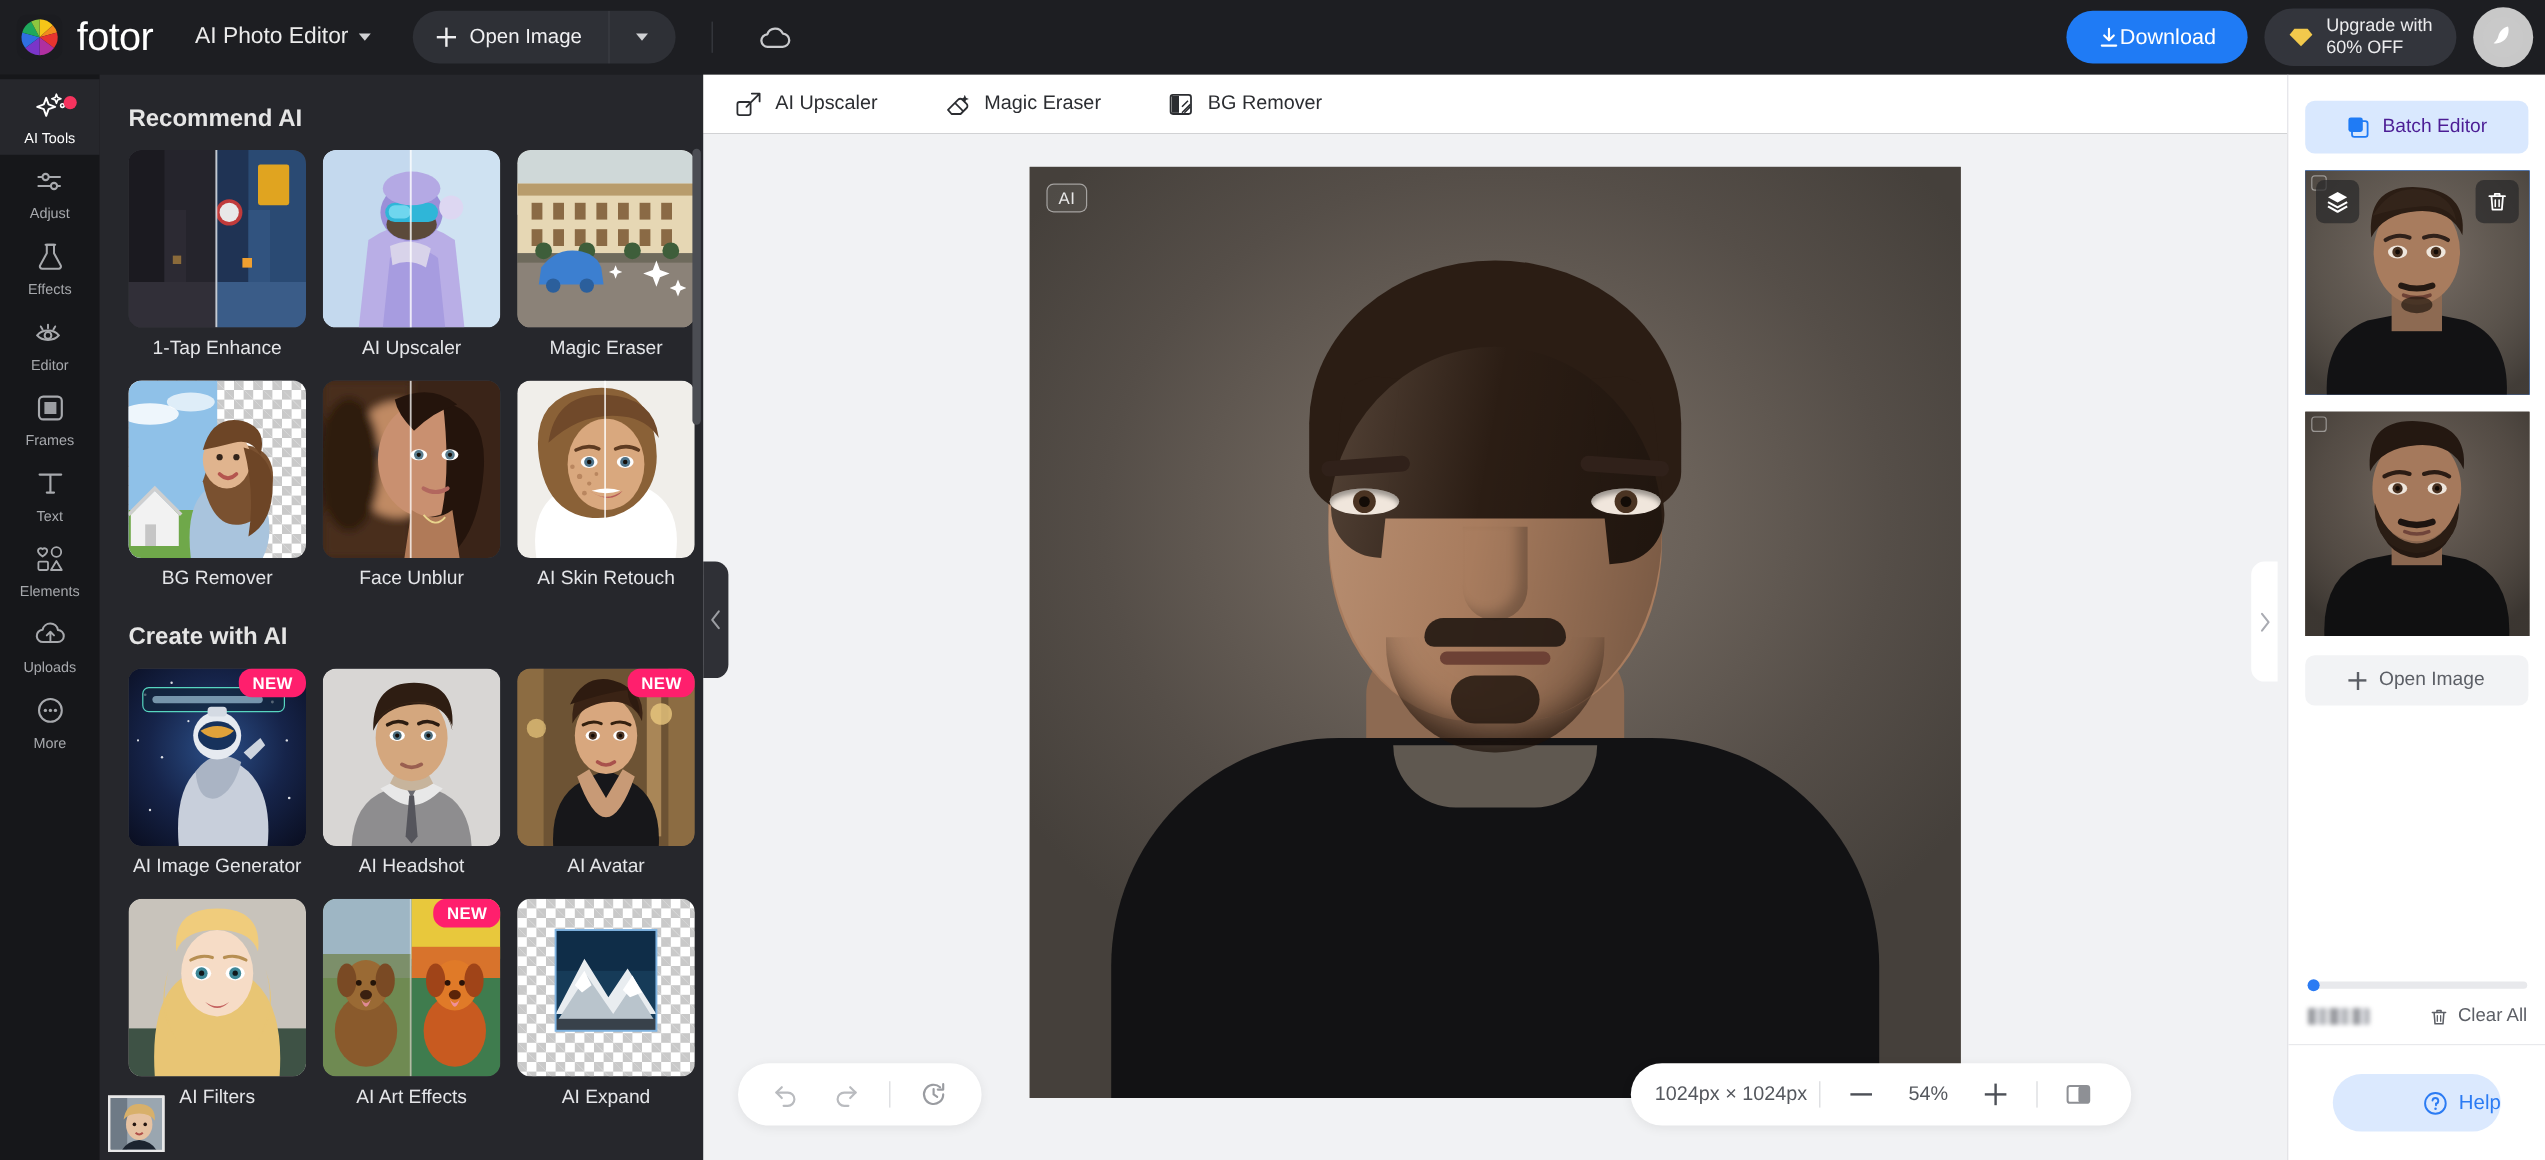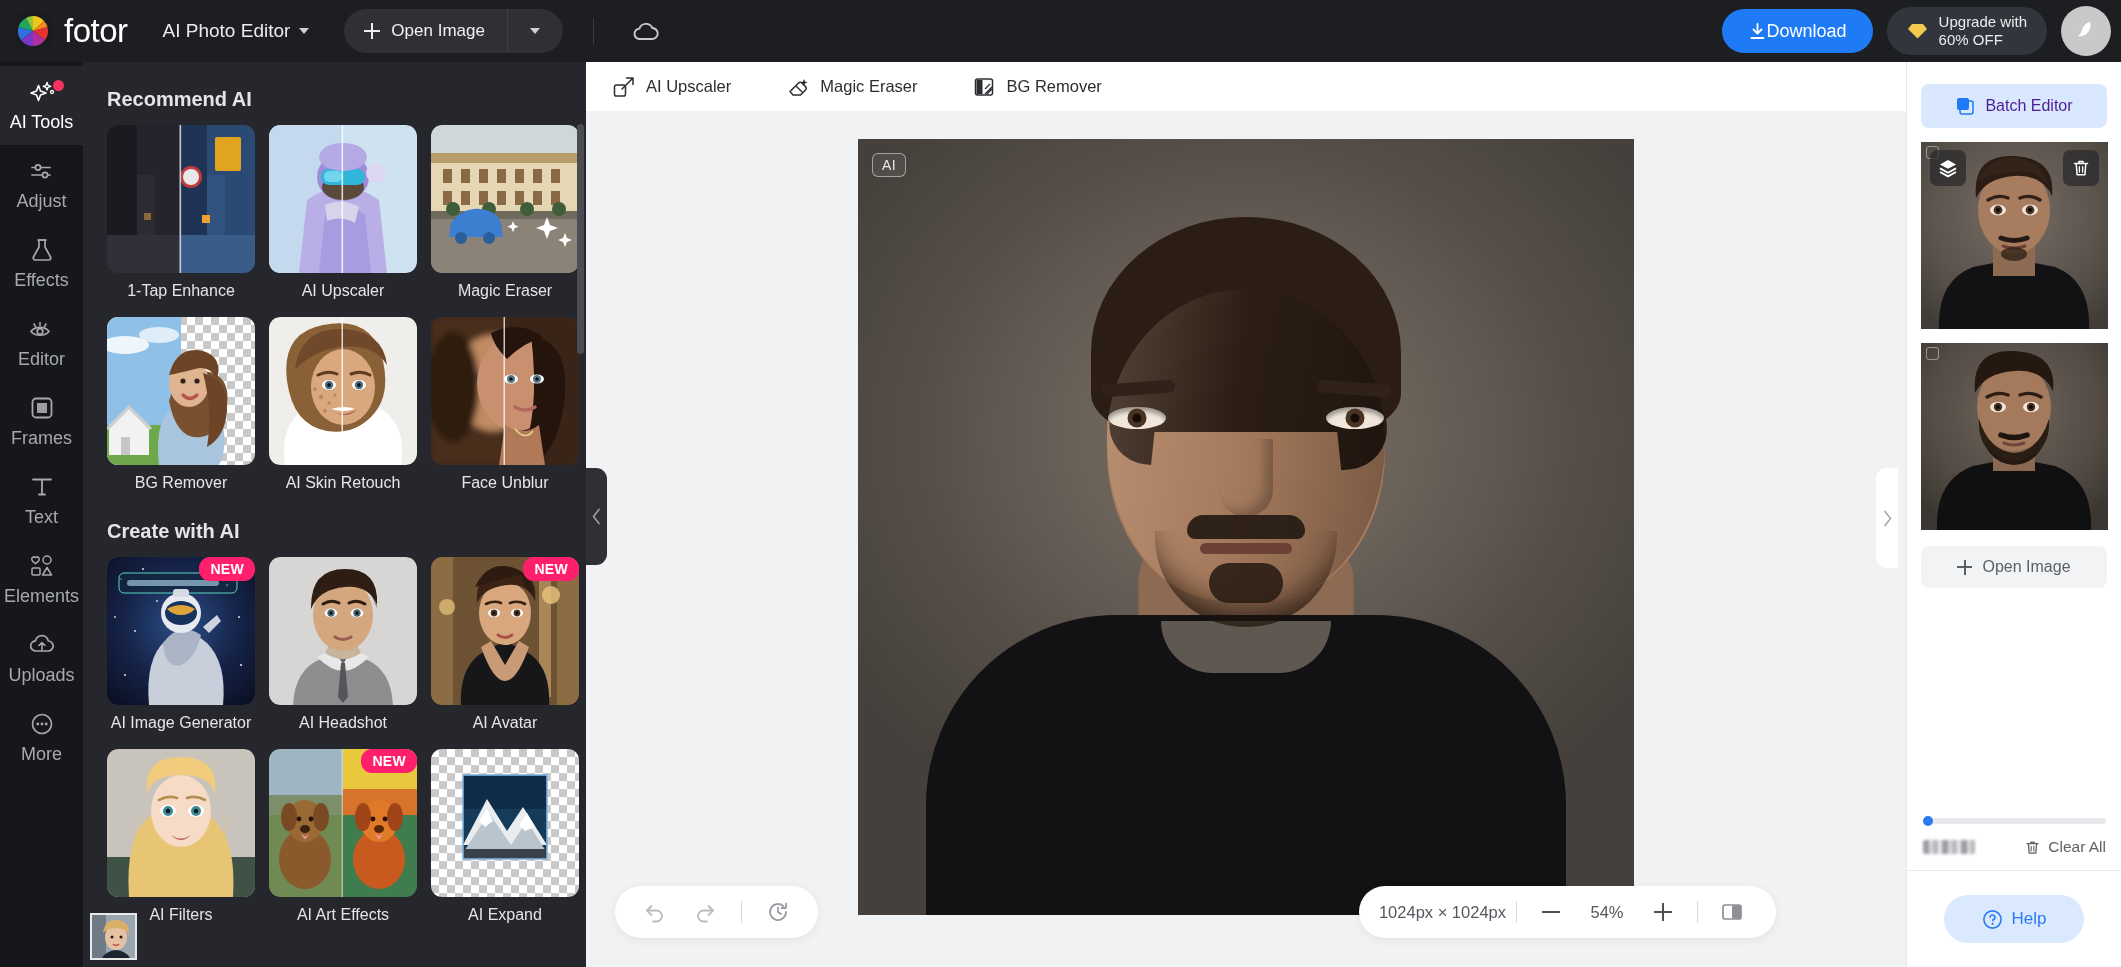--- a/index.html
+++ b/index.html
@@ -84,23 +84,23 @@
   }
 
   
   #rail {
     position: absolute; left: 0; top: 62px; width: 83px; height: 905px;
     background: #16171a;
     display: flex; flex-direction: column; align-items: center;
     padding-top: 4px;
   }
   .rail-item {
-    width: 83px; height: 79px; display: flex; flex-direction: column;
+    width: 83px; height: 63px; display: flex; flex-direction: column;
     align-items: center; justify-content: center; gap: 6px;
-    color: #a7a9ad; font-size: 18px; position: relative;
+    color: #a7a9ad; font-size: 12px; position: relative;
   }
   .rail-item.active { background: #26272c; color: #ffffff; }
   .rail-item.active svg { stroke: #ffffff; }
   .rail-dot {
     position: absolute; top: 14px; right: 19px;
     width: 11px; height: 11px; border-radius: 50%; background: #f5335e;
   }
 
   
   #toolpanel {
@@ -344,21 +344,21 @@
   .blur-text {
     width: 52px; height: 14px;
     background: repeating-linear-gradient(90deg,#9a9ca1 0 6px,#d7d8dc 6px 10px,#b5b7bc 10px 15px,#e7e8ea 15px 19px);
     filter: blur(1.6px); border-radius: 2px;
   }
   .clear-all { display: flex; align-items: center; gap: 7px; color: #5c5f66; font-size: 15.5px; }
   .help-btn {
     position: absolute; left: 50%; transform: translateX(-50%); bottom: 24px;
     width: 140px; height: 48px; border-radius: 24px; background: #dbe9fe;
     color: #2b7bf3; font-size: 17px;
-    display: flex; align-items: center; justify-content: center; gap: 9px;
+    display: flex; align-items: center; justify-content: flex-end; gap: 9px;
   }
 </style>
 </head>
 <body>
 
 <div id="header">
   <div class="logo-wrap">
     <div class="logo-mark">
       <svg width="38" height="38" viewBox="0 0 38 38">
         <rect width="38" height="38" rx="9" fill="#1b1c20"></rect>
@@ -647,20 +647,58 @@
             </g>
           </svg>
         </div>
         <div class="tool-label">BG Remover</div>
       </div>
 
       <div class="tool-card">
         <div class="tool-thumb">
           <svg width="148" height="148" viewBox="0 0 148 148">
             <defs>
+              <clipPath id="c5">
+                  <rect width="148" height="148" rx="11"></rect>
+                </clipPath>
+              <filter id="bl">
+                  <feGaussianBlur stdDeviation="3.4"></feGaussianBlur>
+                </filter>
+            </defs>
+            <g clip-path="url(#c5)">
+              <rect width="148" height="148" fill="#3a2418"></rect>
+              <g filter="url(#bl)">
+                <rect width="74" height="148" fill="#4a2e1e"></rect>
+                <ellipse cx="62" cy="66" rx="40" ry="48" fill="#c08a63"></ellipse>
+                <ellipse cx="22" cy="70" rx="26" ry="56" fill="#2e1b10"></ellipse>
+                <circle cx="52" cy="60" r="5" fill="#2e4a5a"></circle>
+              </g>
+              <ellipse cx="86" cy="66" rx="40" ry="48" fill="#c99070"></ellipse>
+              <path d="M100 18 q38 8 34 58 q-4 52 -30 72 l-16 -6 q22 -40 12 -124 Z" fill="#24140c"></path>
+              <path d="M60 16 q30 -14 52 4 q-20 6 -36 22 q-14 -14 -16 -26 Z" fill="#24140c"></path>
+              <ellipse cx="80" cy="62" rx="7" ry="4.6" fill="#ffffff"></ellipse>
+              <circle cx="80" cy="62" r="4" fill="#5a7b8c"></circle>
+                <circle cx="80" cy="62" r="1.8" fill="#17100a"></circle>
+              <ellipse cx="106" cy="62" rx="7" ry="4.6" fill="#ffffff"></ellipse>
+              <circle cx="106" cy="62" r="4" fill="#5a7b8c"></circle>
+                <circle cx="106" cy="62" r="1.8" fill="#17100a"></circle>
+              <path d="M84 90 q10 6 20 0" fill="none" stroke="#b2675e" stroke-width="3.4" stroke-linecap="round"></path>
+              <path d="M74 108 q18 12 34 0 l6 40 h-46 Z" fill="#b07a58"></path>
+              <path d="M84 112 q10 12 18 2" fill="none" stroke="#e9d48c" stroke-width="1.6"></path>
+              <rect x="72.5" y="0" width="1.5" height="148" fill="#ffffff" opacity=".75"></rect>
+            </g>
+          </svg>
+        </div>
+        <div class="tool-label">Face Unblur</div>
+      </div>
+
+      <div class="tool-card">
+        <div class="tool-thumb">
+          <svg width="148" height="148" viewBox="0 0 148 148">
+            <defs>
                 <clipPath id="c6">
                   <rect width="148" height="148" rx="11"></rect>
                 </clipPath>
               </defs>
             <g clip-path="url(#c6)">
               <rect width="148" height="148" fill="#f0eeea"></rect>
               <path d="M16 148 q-6 -40 20 -56 q40 -22 76 0 q26 16 20 56 Z" fill="#ffffff"></path>
               <path d="M18 64 q-6 -48 36 -56 q50 -10 60 36 q8 36 -12 56 q-18 18 -44 14 q-34 -6 -40 -50 Z" fill="#8a6137"></path>
               <ellipse cx="74" cy="70" rx="32" ry="38" fill="#d9a87e"></ellipse>
               <path d="M26 52 q6 -42 48 -40 q40 2 44 36 q-10 -16 -30 -18 q-34 -4 -62 22 Z" fill="#70492a"></path>
@@ -679,58 +717,20 @@
                   <circle cx="60" cy="86" r="1.8"></circle>
                 <circle cx="46" cy="72" r="1.9"></circle>
                   <circle cx="56" cy="94" r="2"></circle>
                 <circle cx="66" cy="78" r="1.6"></circle>
               </g>
               <rect x="72.5" y="0" width="1.5" height="148" fill="#ffffff" opacity=".8"></rect>
             </g>
           </svg>
         </div>
         <div class="tool-label">AI Skin Retouch</div>
-      </div>
-
-      <div class="tool-card">
-        <div class="tool-thumb">
-          <svg width="148" height="148" viewBox="0 0 148 148">
-            <defs>
-              <clipPath id="c5">
-                  <rect width="148" height="148" rx="11"></rect>
-                </clipPath>
-              <filter id="bl">
-                  <feGaussianBlur stdDeviation="3.4"></feGaussianBlur>
-                </filter>
-            </defs>
-            <g clip-path="url(#c5)">
-              <rect width="148" height="148" fill="#3a2418"></rect>
-              <g filter="url(#bl)">
-                <rect width="74" height="148" fill="#4a2e1e"></rect>
-                <ellipse cx="62" cy="66" rx="40" ry="48" fill="#c08a63"></ellipse>
-                <ellipse cx="22" cy="70" rx="26" ry="56" fill="#2e1b10"></ellipse>
-                <circle cx="52" cy="60" r="5" fill="#2e4a5a"></circle>
-              </g>
-              <ellipse cx="86" cy="66" rx="40" ry="48" fill="#c99070"></ellipse>
-              <path d="M100 18 q38 8 34 58 q-4 52 -30 72 l-16 -6 q22 -40 12 -124 Z" fill="#24140c"></path>
-              <path d="M60 16 q30 -14 52 4 q-20 6 -36 22 q-14 -14 -16 -26 Z" fill="#24140c"></path>
-              <ellipse cx="80" cy="62" rx="7" ry="4.6" fill="#ffffff"></ellipse>
-              <circle cx="80" cy="62" r="4" fill="#5a7b8c"></circle>
-                <circle cx="80" cy="62" r="1.8" fill="#17100a"></circle>
-              <ellipse cx="106" cy="62" rx="7" ry="4.6" fill="#ffffff"></ellipse>
-              <circle cx="106" cy="62" r="4" fill="#5a7b8c"></circle>
-                <circle cx="106" cy="62" r="1.8" fill="#17100a"></circle>
-              <path d="M84 90 q10 6 20 0" fill="none" stroke="#b2675e" stroke-width="3.4" stroke-linecap="round"></path>
-              <path d="M74 108 q18 12 34 0 l6 40 h-46 Z" fill="#b07a58"></path>
-              <path d="M84 112 q10 12 18 2" fill="none" stroke="#e9d48c" stroke-width="1.6"></path>
-              <rect x="72.5" y="0" width="1.5" height="148" fill="#ffffff" opacity=".75"></rect>
-            </g>
-          </svg>
-        </div>
-        <div class="tool-label">Face Unblur</div>
       </div>
     </div>
 
     <div class="sec-title second">Create with AI</div>
 
     <div class="tool-grid">
 
       <div class="tool-card">
         <div class="tool-thumb">
           <span class="badge-new">NEW</span>

